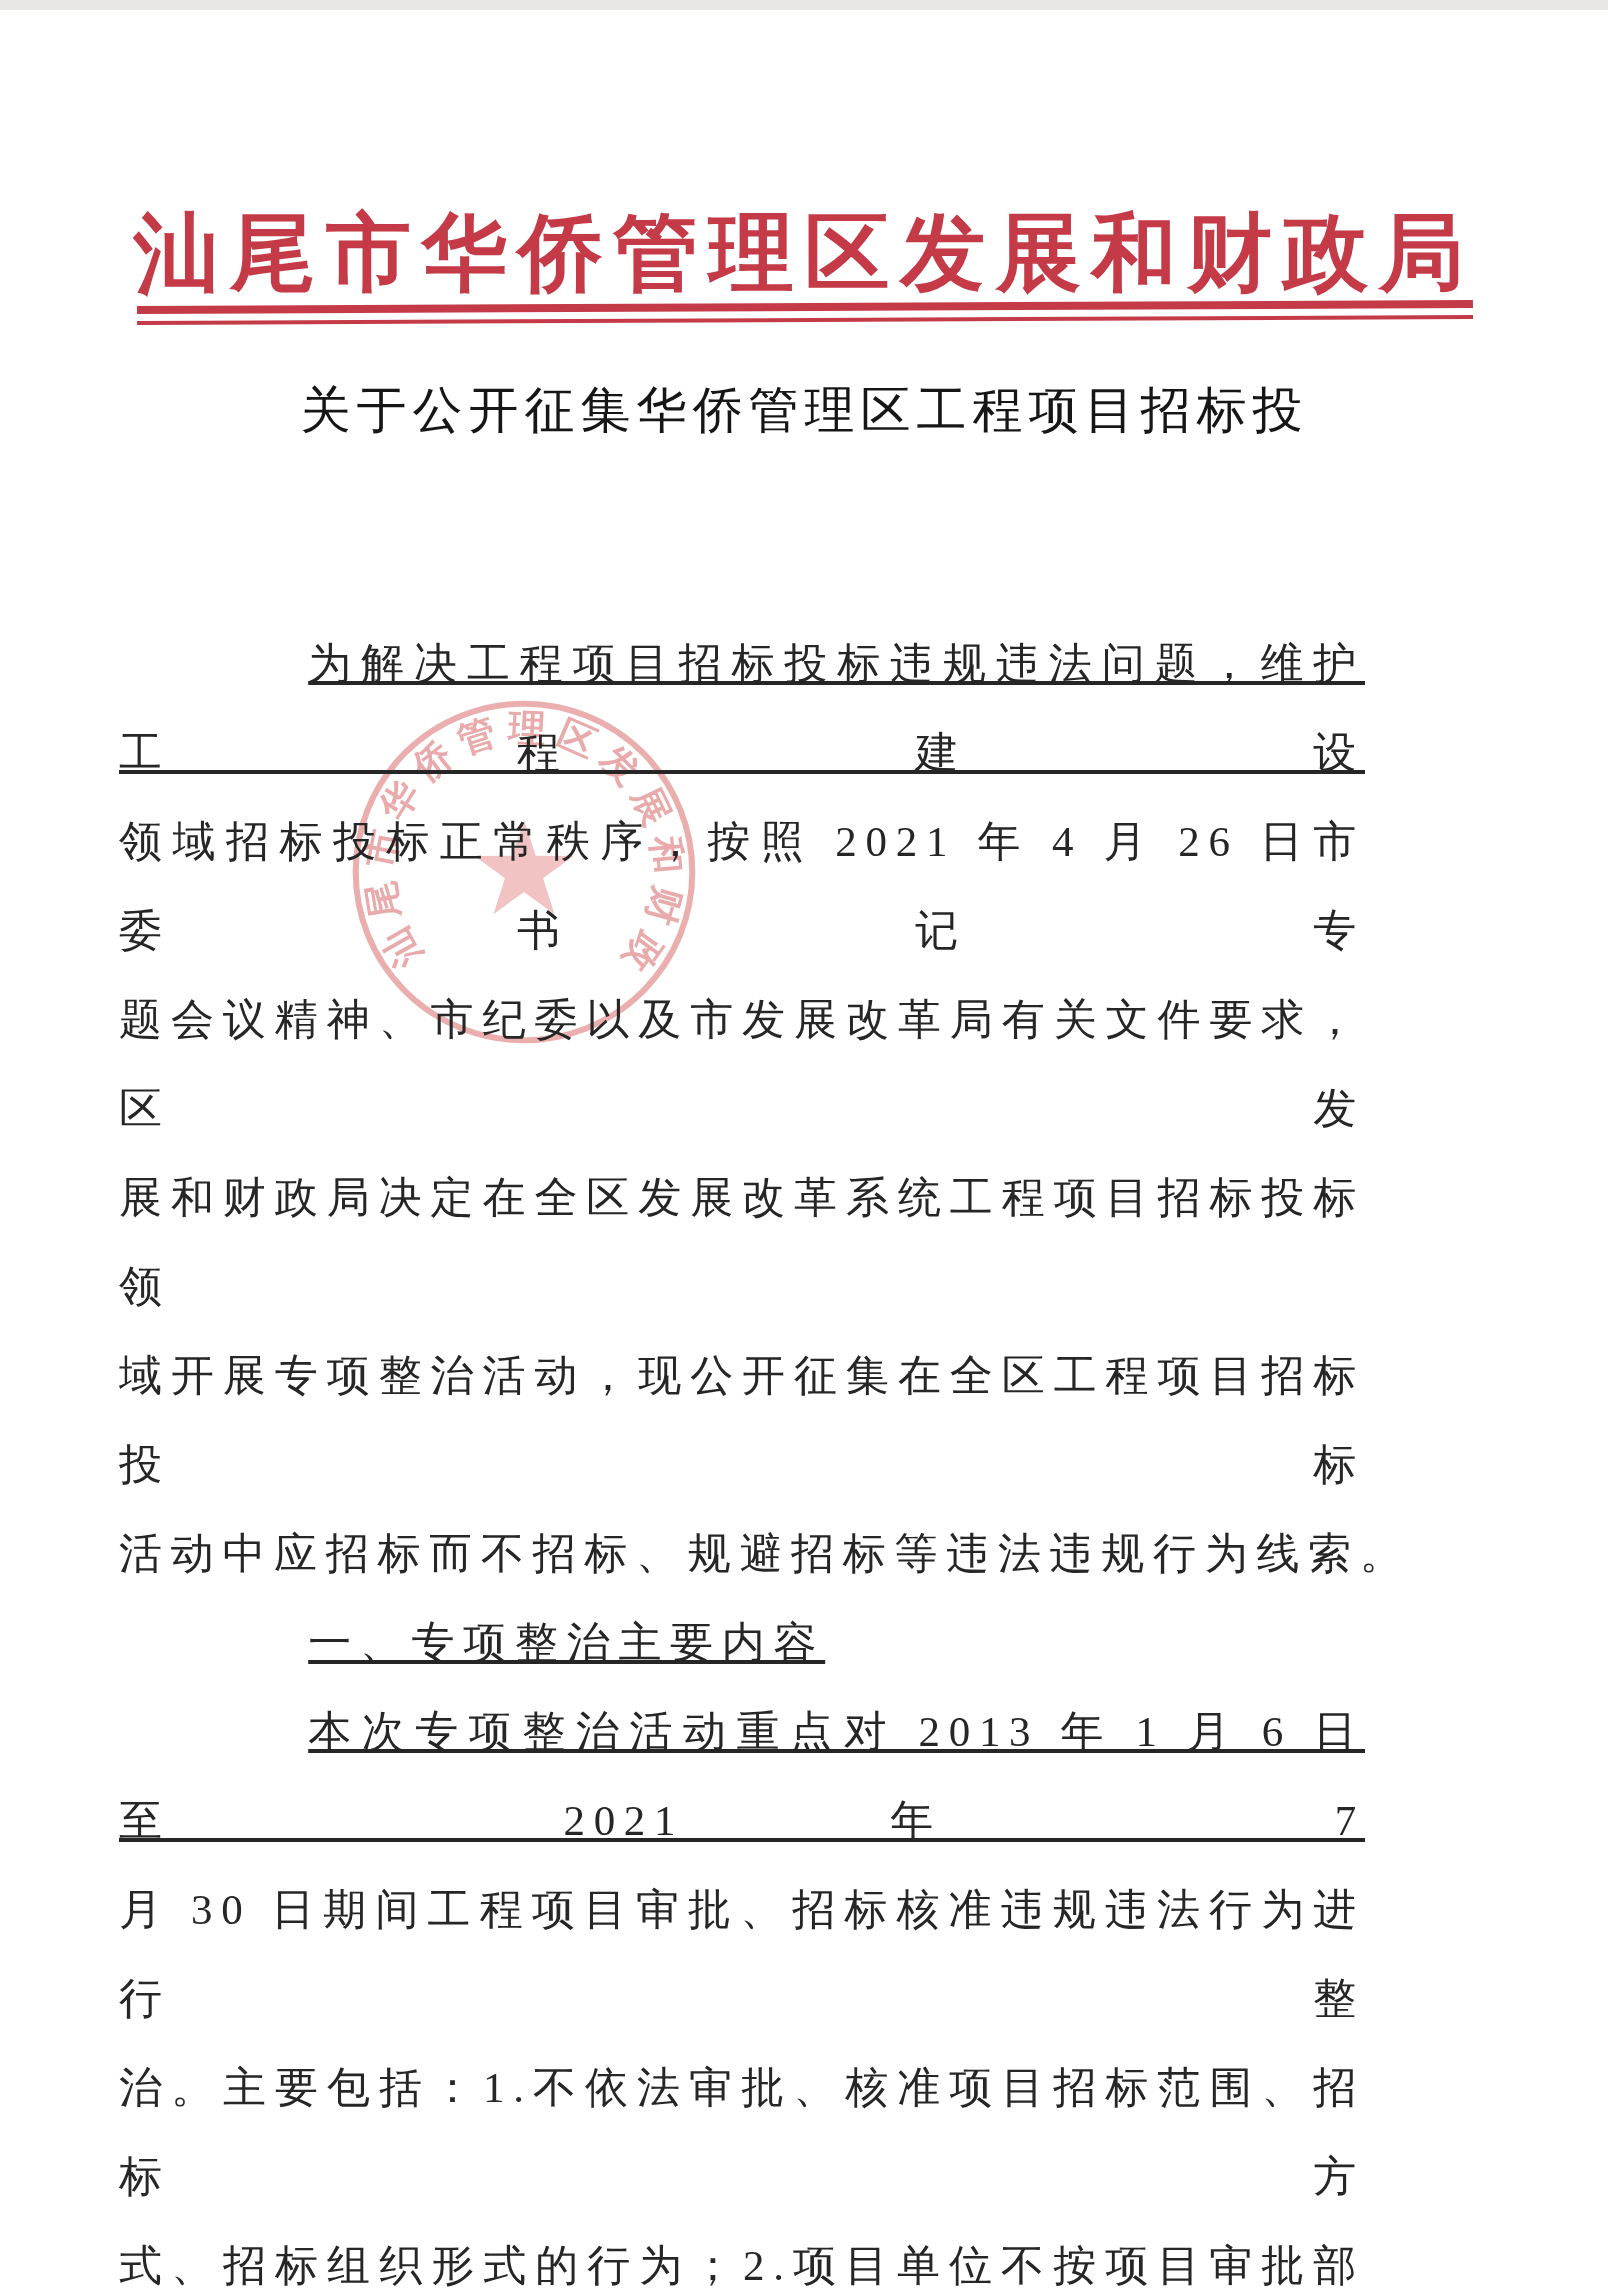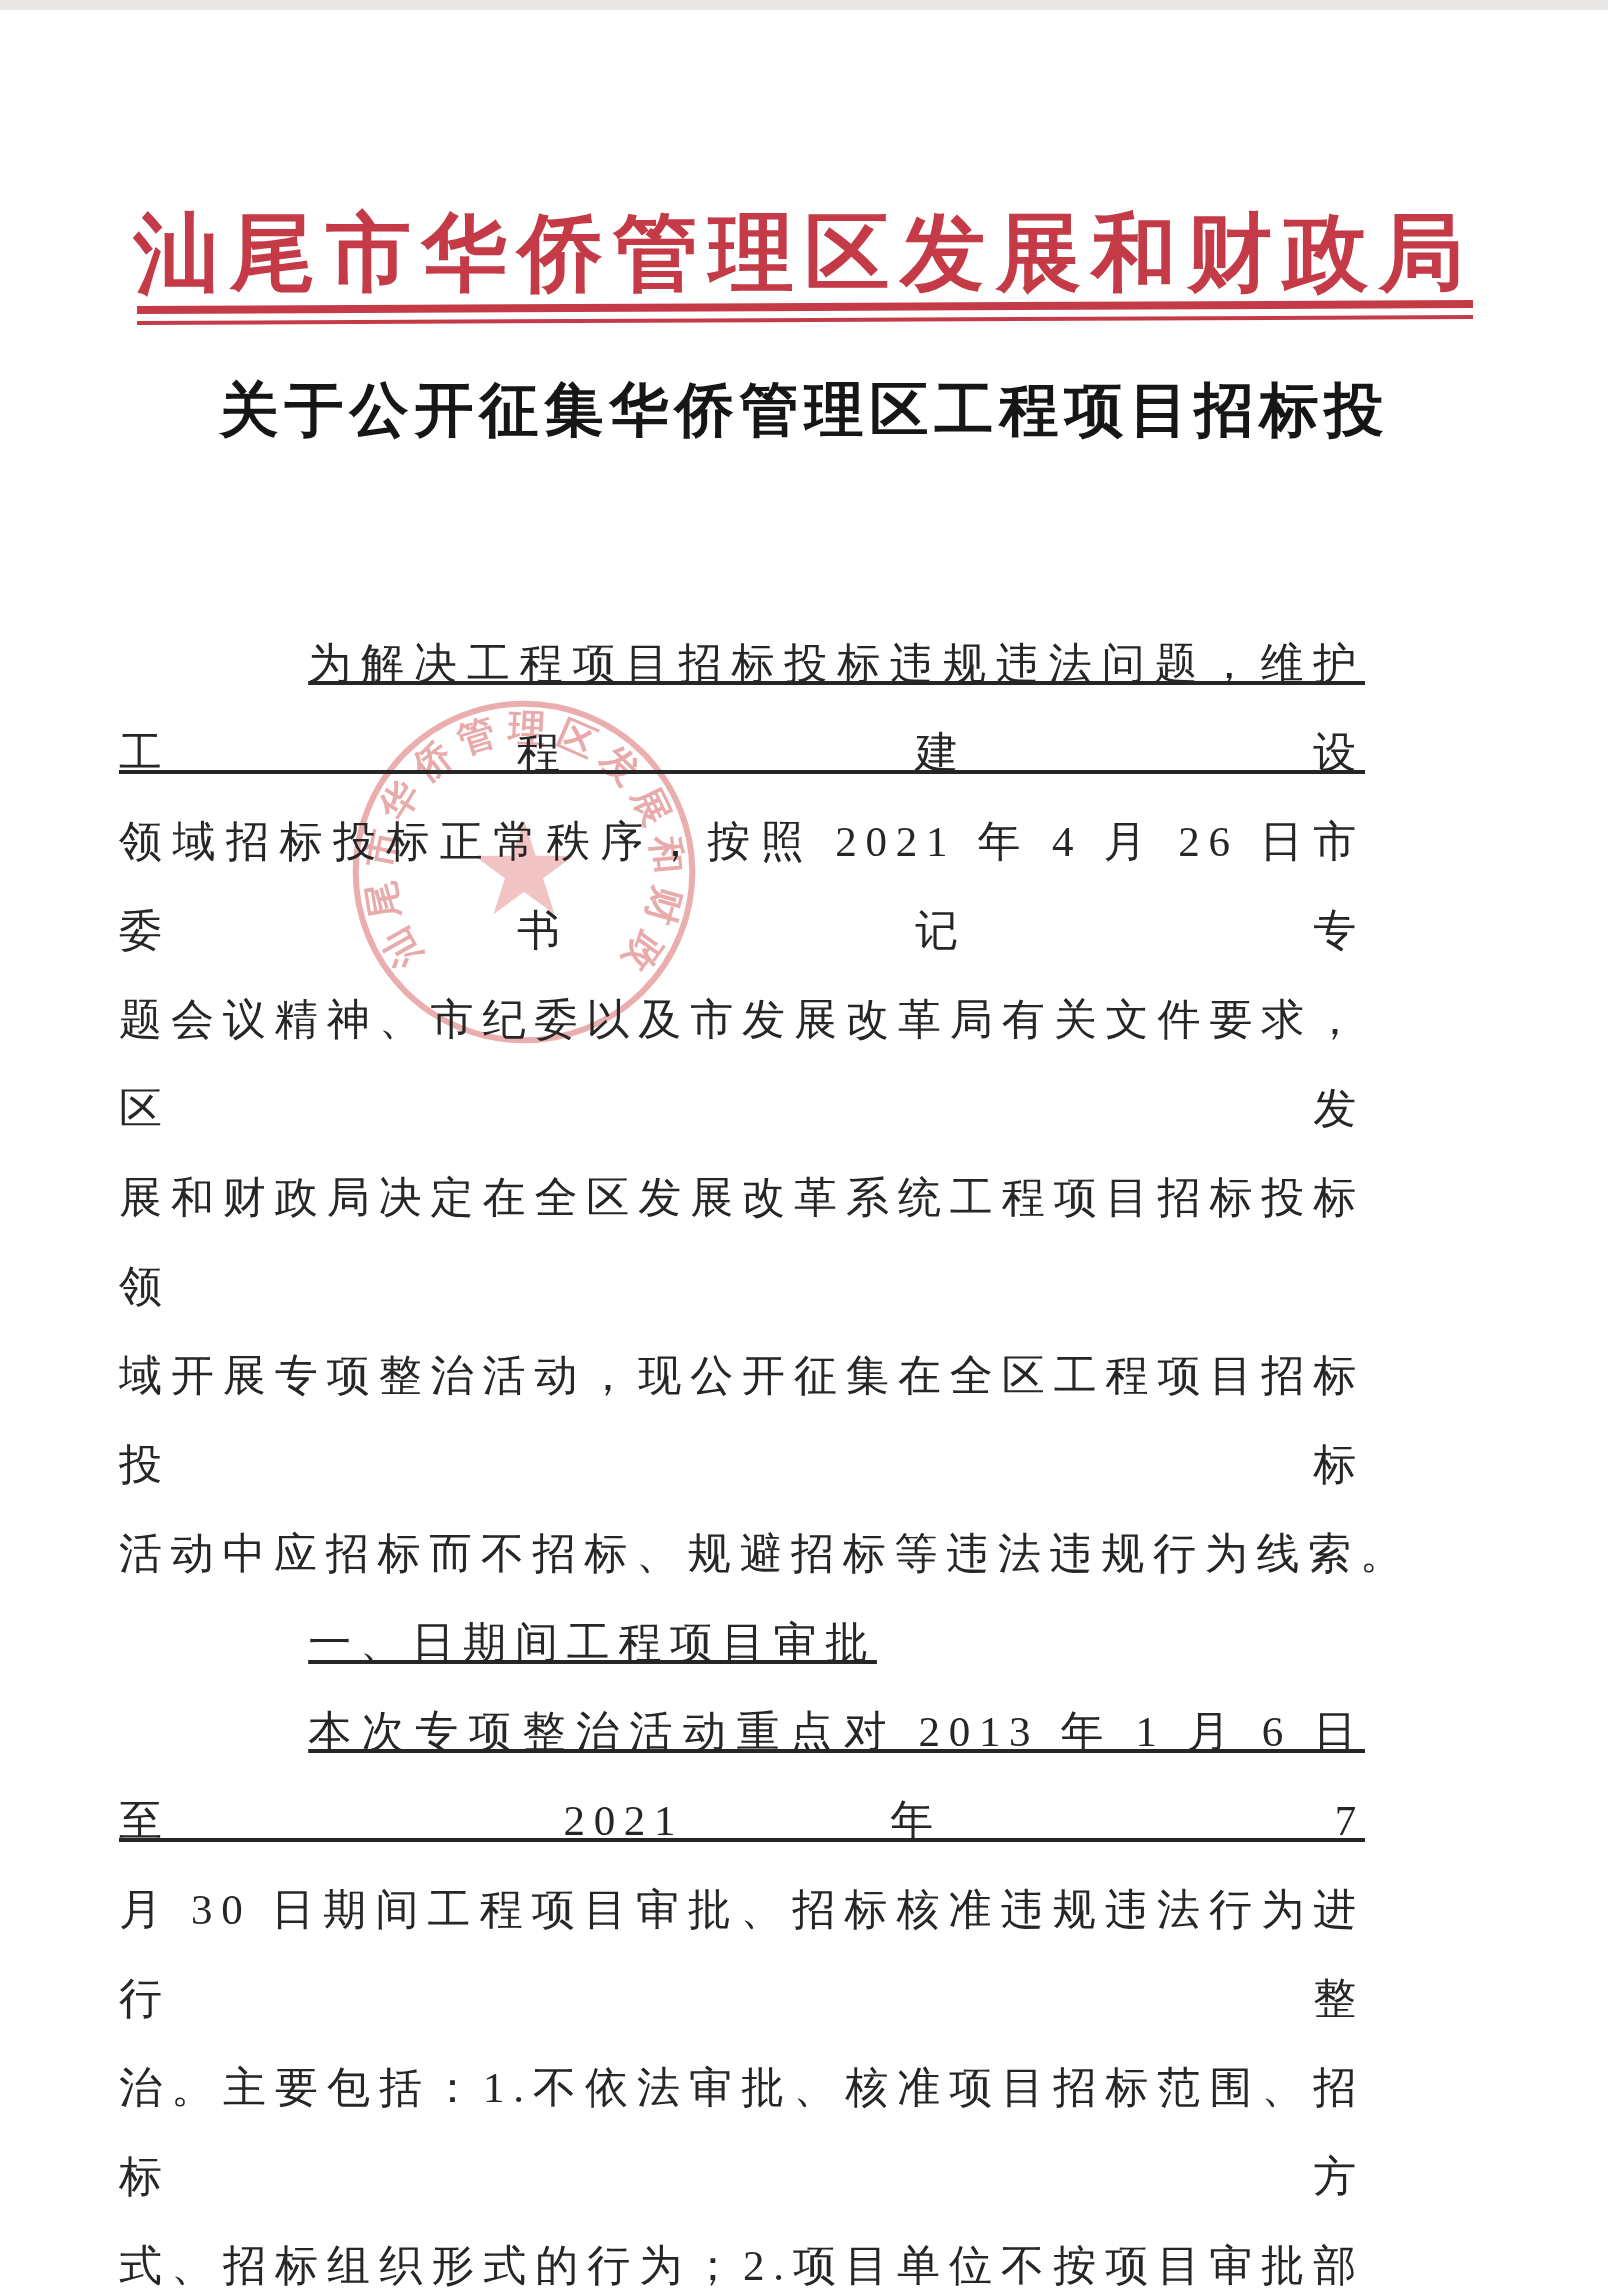--- a/index.html
+++ b/index.html
@@ -30,22 +30,22 @@
   }
   .rule-thick{height:8px;background:#c43a47;}
   .rule-gap{height:6.7px;}
   .rule-thin{height:4.7px;background:#c43a47;}
   
   .doc-title{
     position:absolute;top:353px;left:0;width:100%;
     text-align:center;
     color:#161616;
     font-family:"DejaVu Sans","Liberation Sans",sans-serif;
-    font-weight:700;
-    font-size:59px;
+    font-weight:400;
+    font-size:50px;
     line-height:94px;
     letter-spacing:6px;
   }
   
   .body-block{
     position:absolute;top:609px;left:119px;width:1246px;
     color:#262626;
     font-size:43px;
     line-height:89px;
     letter-spacing:8.7px;
@@ -103,21 +103,21 @@
     </text>
   </svg>
 
   <div class="body-block">
     <div class="bline indent fill">为解决工程项目招标投标违规违法问题，维护工程建设</div>
     <div class="bline fill">领域招标投标正常秩序，按照 2021 年 4 月 26 日市委书记专</div>
     <div class="bline fill">题会议精神、市纪委以及市发展改革局有关文件要求，区发</div>
     <div class="bline fill">展和财政局决定在全区发展改革系统工程项目招标投标领</div>
     <div class="bline fill">域开展专项整治活动，现公开征集在全区工程项目招标投标</div>
     <div class="bline">活动中应招标而不招标、规避招标等违法违规行为线索。</div>
-    <div class="bline indent">一、日期间工程项目审批</div>
+    <div class="bline indent">一、专项整治主要内容</div>
     <div class="bline indent fill">本次专项整治活动重点对 2013 年 1 月 6 日至 2021 年 7</div>
     <div class="bline fill">月 30 日期间工程项目审批、招标核准违规违法行为进行整</div>
     <div class="bline fill">治。主要包括：1.不依法审批、核准项目招标范围、招标方</div>
     <div class="bline fill">式、招标组织形式的行为；2.项目单位不按项目审批部门核</div>
 
   </div>
 
 </div>
 
 

